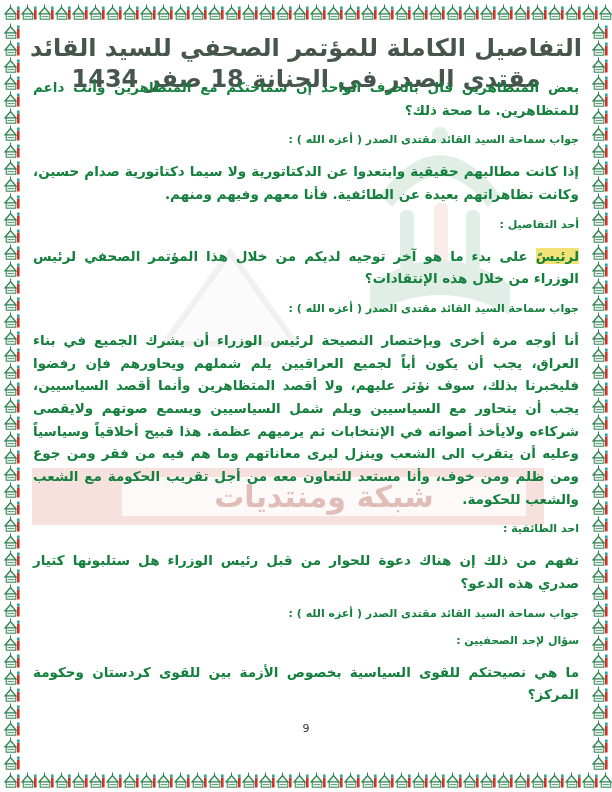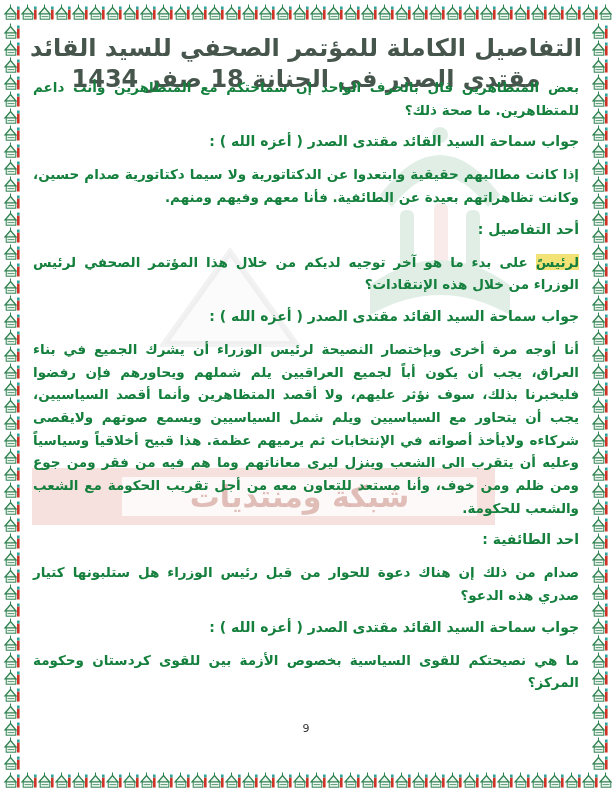--- a/index.html
+++ b/index.html
@@ -12,21 +12,21 @@
   .border-row{position:absolute;left:3px;right:3px;height:17px;display:flex;justify-content:space-between;z-index:2;}
   .border-top{top:4px;}
   .border-bottom{bottom:3px;}
   .border-col{position:absolute;top:23px;bottom:22px;width:17px;display:flex;flex-direction:column;justify-content:space-between;z-index:2;}
   .border-left{left:3px;}
   .border-right{right:4px;}
   .motif{width:17px;height:17px;display:block;}
   
   .watermark-emblem{position:absolute;top:115px;left:360px;width:160px;height:225px;opacity:.17;z-index:0;}
   .watermark-triangle{position:absolute;top:248px;left:160px;width:140px;height:100px;opacity:.35;z-index:0;}
-  .watermark-band{position:absolute;top:468px;left:32px;width:463px;height:57px;background:rgba(236,183,178,.42);z-index:0;}
+  .watermark-band{position:absolute;top:468px;left:32px;width:512px;height:57px;background:rgba(236,183,178,.42);z-index:0;}
   .watermark-box{position:absolute;top:9px;left:90px;right:18px;bottom:9px;background:rgba(255,255,255,.78);
     display:flex;align-items:center;justify-content:center;}
   .watermark-text{direction:rtl;font-size:30px;font-weight:bold;letter-spacing:3px;
     color:rgba(213,168,161,.75);white-space:nowrap;}
   
   .doc-title{
     position:absolute;top:33px;left:30px;right:30px;z-index:1;
     direction:rtl;text-align:center;
     font-size:24px;font-weight:bold;color:var(--title-color,#47564d);
     line-height:1.3;
@@ -34,21 +34,21 @@
   
   .doc-body{
     position:absolute;top:76px;left:33px;right:33px;z-index:1;
     direction:rtl;color:#15803d;
   }
   .paragraph{
     font-size:13.5px;font-weight:700;line-height:1.68;
     text-align:justify;margin:0 0 12px;
   }
   .heading{
-    font-size:14px;font-weight:800;text-align:right;
+    font-size:11px;font-weight:800;text-align:right;
     margin:3px 0 14px;
   }
   .hl{background:var(--hl-color,#f3e377);}
   
   .page-num{position:absolute;top:722px;left:0;right:0;text-align:center;
     font-size:11px;color:#333;z-index:1;}
 </style>
 </head>
 <body>
 
@@ -1369,20 +1369,21 @@
 
   <div class="doc-body" id="doc-body">
       <div class="paragraph">بعض المتظاهرين قال بالحرف الواحد إن سماحتكم مع المتظاهرين وأنت داعم للمتظاهرين. ما صحة ذلك؟</div>
       <div class="heading">جواب سماحة السيد القائد مقتدى الصدر ( أعزه الله ) :</div>
       <div class="paragraph">إذا كانت مطالبهم حقيقية وابتعدوا عن الدكتاتورية ولا سيما دكتاتورية صدام حسين، وكانت تظاهراتهم بعيدة عن الطائفية. فأنا معهم وفيهم ومنهم.</div>
       <div class="heading">أحد التفاصيل :</div>
       <div class="paragraph"><span class="hl">لرئيسً</span> على بدء ما هو آخر توجيه لديكم من خلال هذا المؤتمر الصحفي لرئيس الوزراء من خلال هذه الإنتقادات؟</div>
       <div class="heading">جواب سماحة السيد القائد مقتدى الصدر ( أعزه الله ) :</div>
       <div class="paragraph">أنا أوجه مرة أخرى وبإختصار النصيحة لرئيس الوزراء أن يشرك الجميع في بناء العراق، يجب أن يكون أباً لجميع العراقيين يلم شملهم ويحاورهم فإن رفضوا فليخبرنا بذلك، سوف نؤثر عليهم، ولا أقصد المتظاهرين وأنما أقصد السياسيين، يجب أن يتحاور مع السياسيين ويلم شمل السياسيين ويسمع صوتهم ولايقصى شركاءه ولايأخذ أصواته في الإنتخابات ثم يرميهم عظمة. هذا قبيح أخلاقياً وسياسياً وعليه أن يتقرب الى الشعب وينزل ليرى معاناتهم وما هم فيه من فقر ومن جوع ومن ظلم ومن خوف، وأنا مستعد للتعاون معه من أجل تقريب الحكومة مع الشعب والشعب للحكومة.</div>
       <div class="heading">احد الطائفية :</div>
-      <div class="paragraph">صدام من ذلك إن هناك دعوة للحوار من قبل رئيس الوزراء هل ستلبونها كتيار صدري هذه الدعو؟</div>
+      <div class="paragraph">نفهم من ذلك إن هناك دعوة للحوار من قبل رئيس الوزراء هل ستلبونها كتيار صدري هذه الدعو؟</div>
       <div class="heading">جواب سماحة السيد القائد مقتدى الصدر ( أعزه الله ) :</div>
+      <div class="heading">سؤال لإحد الصحفيين :</div>
       <div class="paragraph">ما هي نصيحتكم للقوى السياسية بخصوص الأزمة بين للقوى كردستان وحكومة المركز؟</div>
     </div>
 
   <div class="page-num">9</div>
 
 </div>
 
 </body></html>

